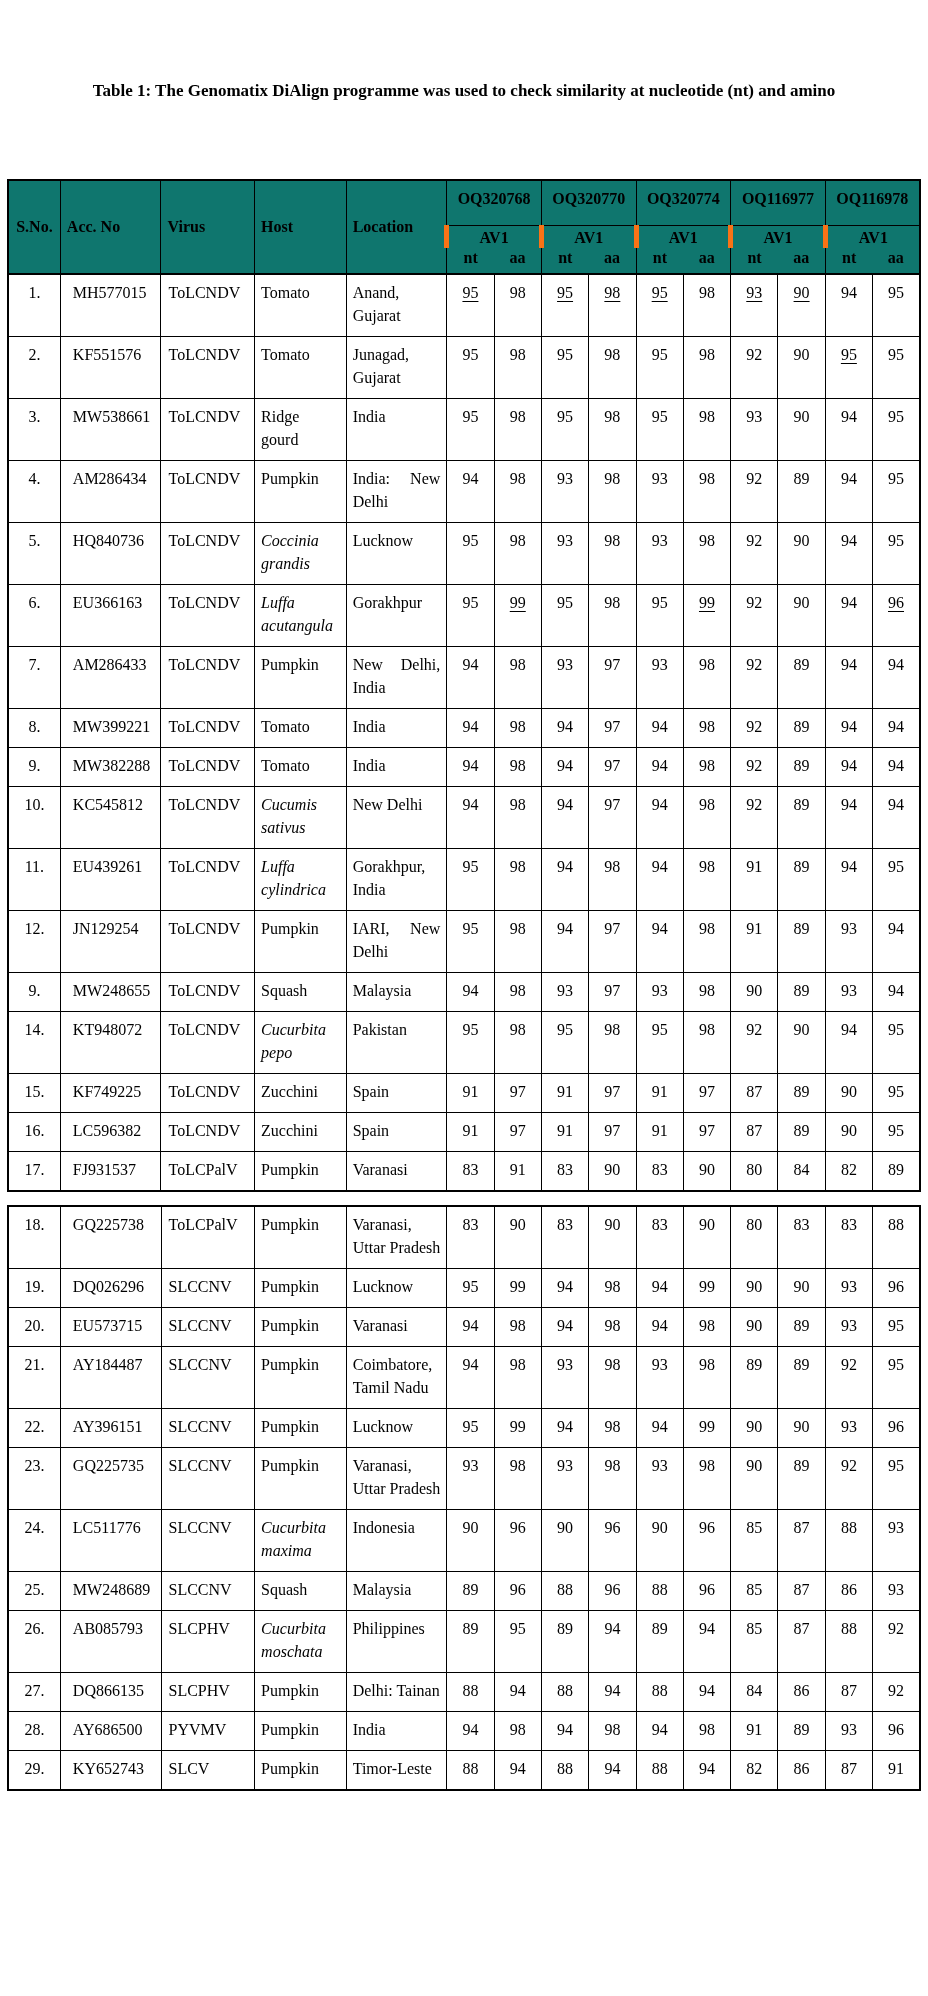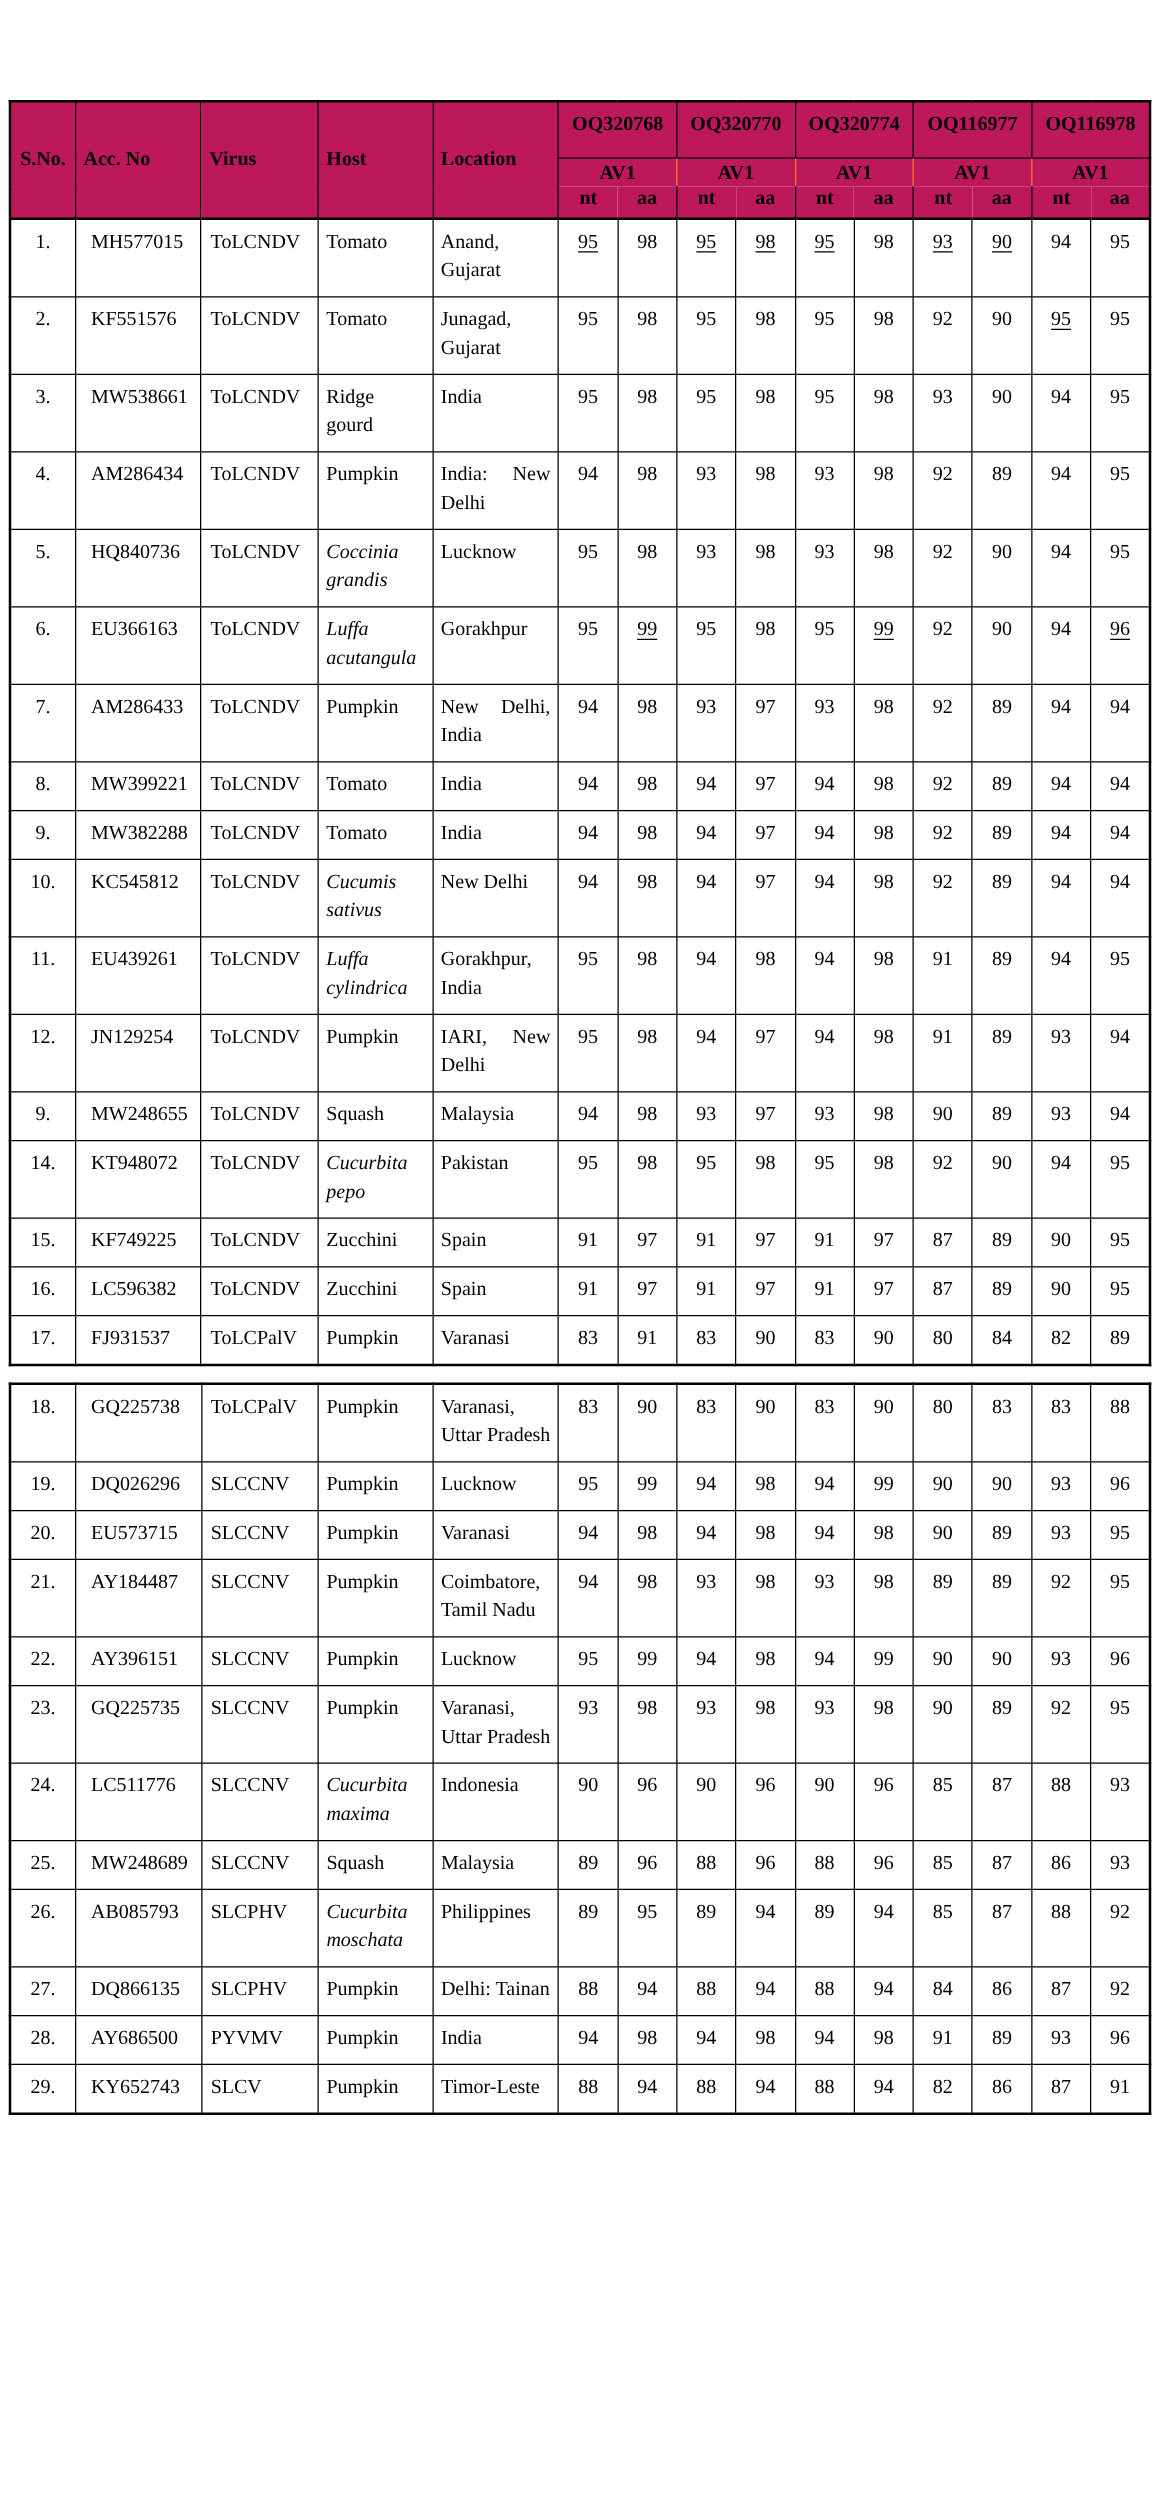--- a/index.html
+++ b/index.html
@@ -35,38 +35,38 @@
   col.c-acc  { width: 100px; }
   col.c-vir  { width: 93px; }
   col.c-host { width: 91px; }
   col.c-loc  { width: 100px; }
   col.c-val  { width: 47px; }
 
   thead th {
     font-weight: bold;
     font-size: 16px;
     vertical-align: middle;
-    background: #be185d;
+    background: #0f766e;
   }
   th.tcol {
     border: 1px solid #000;
     border-bottom: 2px solid #000;
     text-align: left;
     padding: 4px 6px;
   }
   th.tcol.snoh { text-align: center; padding: 0 2px; }
   th.oq {
     border-left: 1px solid #000;
     border-bottom: 1px solid #000;
     text-align: center;
     vertical-align: top;
     padding: 9px 1px 17px 1px;
   }
   th.av1 {
-    border-left: 1px solid #f97316;
+    border-left: 5px solid #f97316;
     border-bottom: none;
     text-align: center;
     vertical-align: top;
     padding: 3px 0 1px 0;
   }
   th.met {
     border-top: none;
     border-bottom: 2px solid #000;
     text-align: center;
     vertical-align: top;
@@ -91,20 +91,21 @@
   td.loc { text-align: justify; padding-left: 6px; padding-right: 6px; }
   td.val { text-align: center; padding-left: 1px; padding-right: 1px; }
   td.val span.u { text-decoration: underline; text-underline-offset: 3px; }
 </style>
 </head>
 <body>
 
 <div class="page">
 
   <div class="caption">
+    <div>Table 1: The Genomatix DiAlign programme was used to check similarity at nucleotide (nt) and amino</div>
   </div>
 
   <table class="tbl part1">
     <colgroup>
       <col class="c-sno">
         <col class="c-acc">
         <col class="c-vir">
         <col class="c-host">
         <col class="c-loc">
       <col class="c-val">

